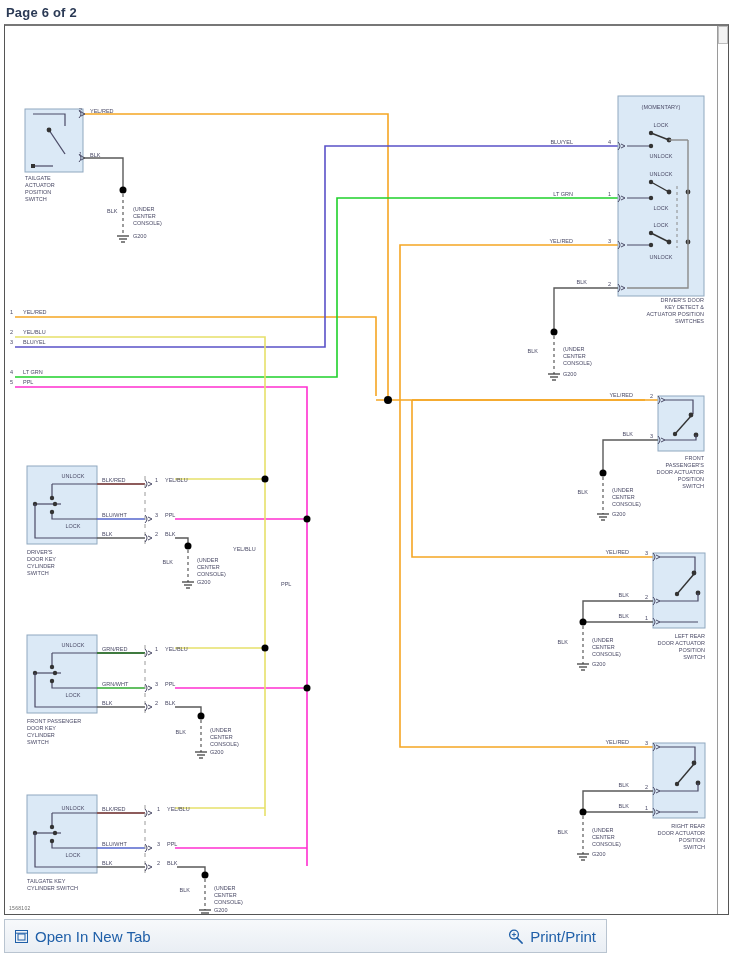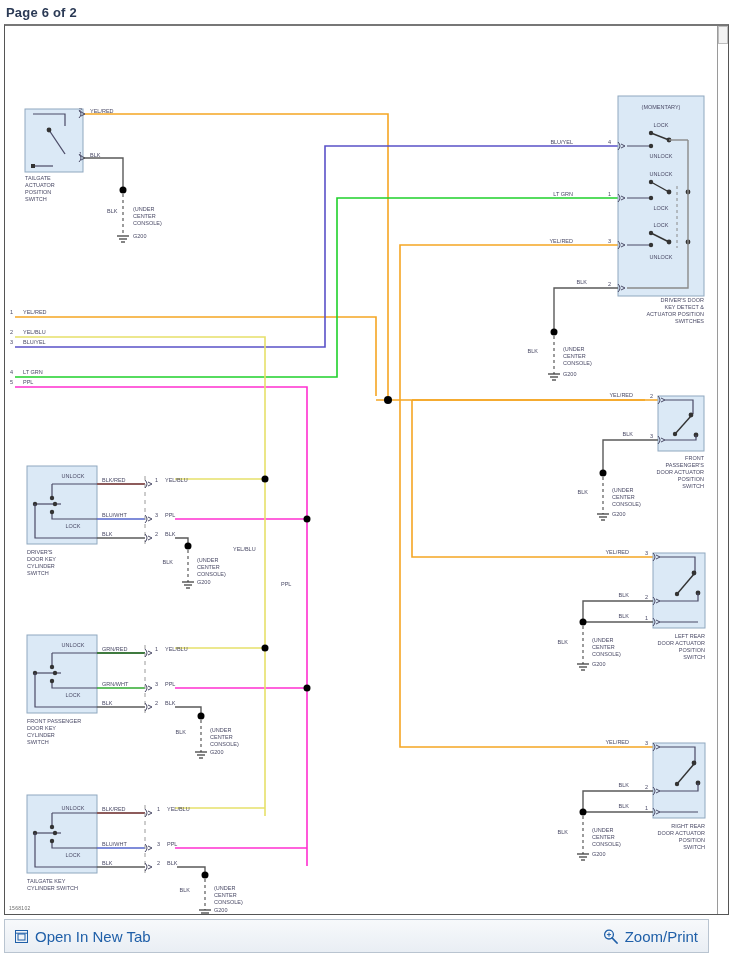--- a/index.html
+++ b/index.html
@@ -28,21 +28,21 @@
   #scrollbar-thumb{
     position:absolute;top:0;left:0;width:100%;height:18px;background:#f2f2f2;
     border:1px solid #bdbdbd;box-sizing:border-box;
   }
 
   #canvas{position:absolute;top:0;left:0;width:714px;height:889px;}
 
   
   #toolbar{
     position:relative;
-    margin:4px 4px 0 4px;width:705px;height:34px;
+    margin:4px 4px 0 4px;width:603px;height:34px;
     border:1px solid #b9c4d0;
     background:linear-gradient(#f7f9fb,#e9eef4);
     box-sizing:border-box;
     display:flex;align-items:center;justify-content:space-between;
     padding:0 10px;
   }
   .tb-btn{
     display:flex;align-items:center;gap:7px;
     color:#1f5fa8;font-size:15px;cursor:pointer;
   }
@@ -548,16 +548,16 @@
   </div>
 
   <div class="tb-btn">
     <span>
       <svg width="15" height="15" viewBox="0 0 15 15">
         <circle cx="6" cy="5.6" r="4.4" fill="none" stroke="#1f5fa8" stroke-width="1.3"></circle>
         <path d="M9.2 9 L14 14" stroke="#1f5fa8" stroke-width="1.8" stroke-linecap="round"></path>
         <path d="M6 3.5 V7.7 M3.9 5.6 H8.1" stroke="#1f5fa8" stroke-width="1"></path>
       </svg>
     </span>
-    <span>Zoom/Print</span>
+    <span>Print/Print</span>
   </div>
 
 </div>
 
 </body></html>

